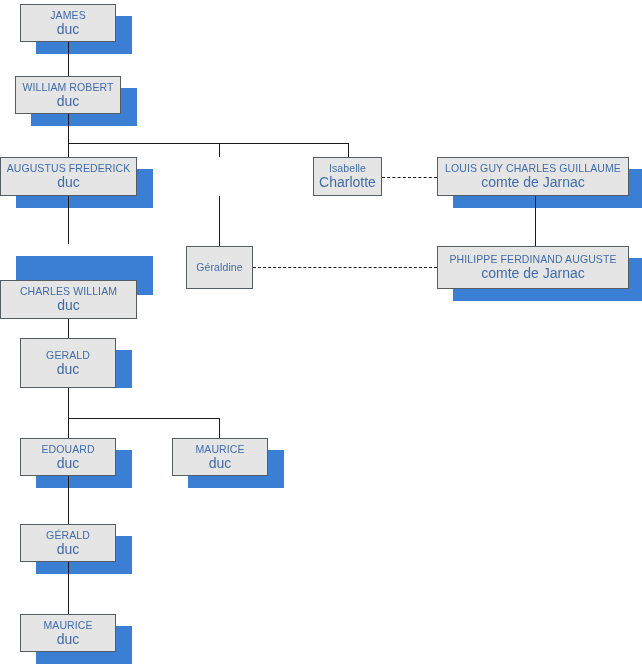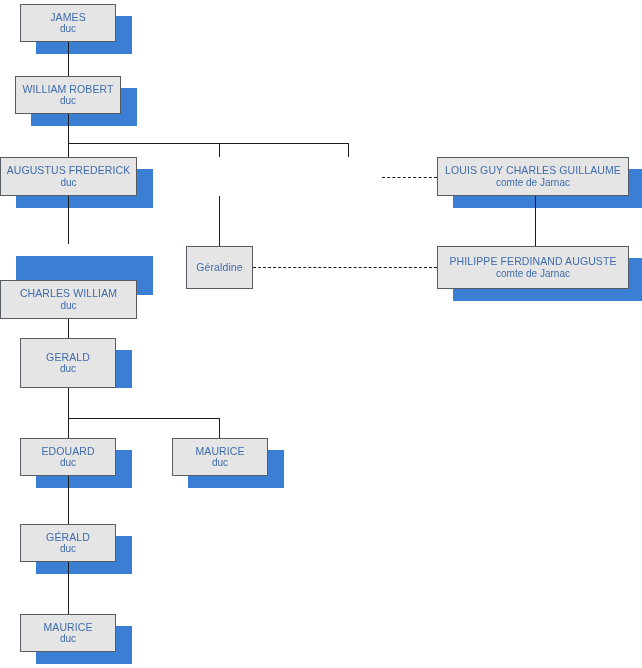--- a/index.html
+++ b/index.html
@@ -28,21 +28,21 @@
     color: #3f6cad;
     z-index: 3;
     line-height: 1.18;
   }
   .node .nm {
     font-size: 10.5px;
     letter-spacing: 0.1px;
     white-space: nowrap;
   }
   .node .tt {
-    font-size: 10px;
+    font-size: 14px;
     white-space: nowrap;
   }
   .shadow {
     position: absolute;
     background: #3b7fd4;
     z-index: 1;
   }
   .edge-v {
     position: absolute;
     width: 0;
@@ -100,20 +100,24 @@
       <div class="tt">duc</div>
     </div>
     <div class="node" style="left: 15px; top: 76px; width: 106px; height: 38px;">
       <div class="nm">WILLIAM ROBERT</div>
       <div class="tt">duc</div>
     </div>
     <div class="node" style="left: 0px; top: 157px; width: 137px; height: 39px;">
       <div class="nm">AUGUSTUS FREDERICK</div>
       <div class="tt">duc</div>
     </div>
+    <div class="node" style="left: 313px; top: 157px; width: 69px; height: 39px;">
+      <div class="nm">Isabelle</div>
+      <div class="tt">Charlotte</div>
+    </div>
     <div class="node" style="left: 437px; top: 157px; width: 192px; height: 39px;">
       <div class="nm">LOUIS GUY CHARLES GUILLAUME</div>
       <div class="tt">comte de Jarnac</div>
     </div>
     <div class="node" style="left: 0px; top: 244px; width: 137px; height: 39px; margin-top: 36px;">
       <div class="nm">CHARLES WILLIAM</div>
       <div class="tt">duc</div>
     </div>
     <div class="node" style="left: 186px; top: 246px; width: 67px; height: 43px;">
       <div class="nm">Géraldine</div>

